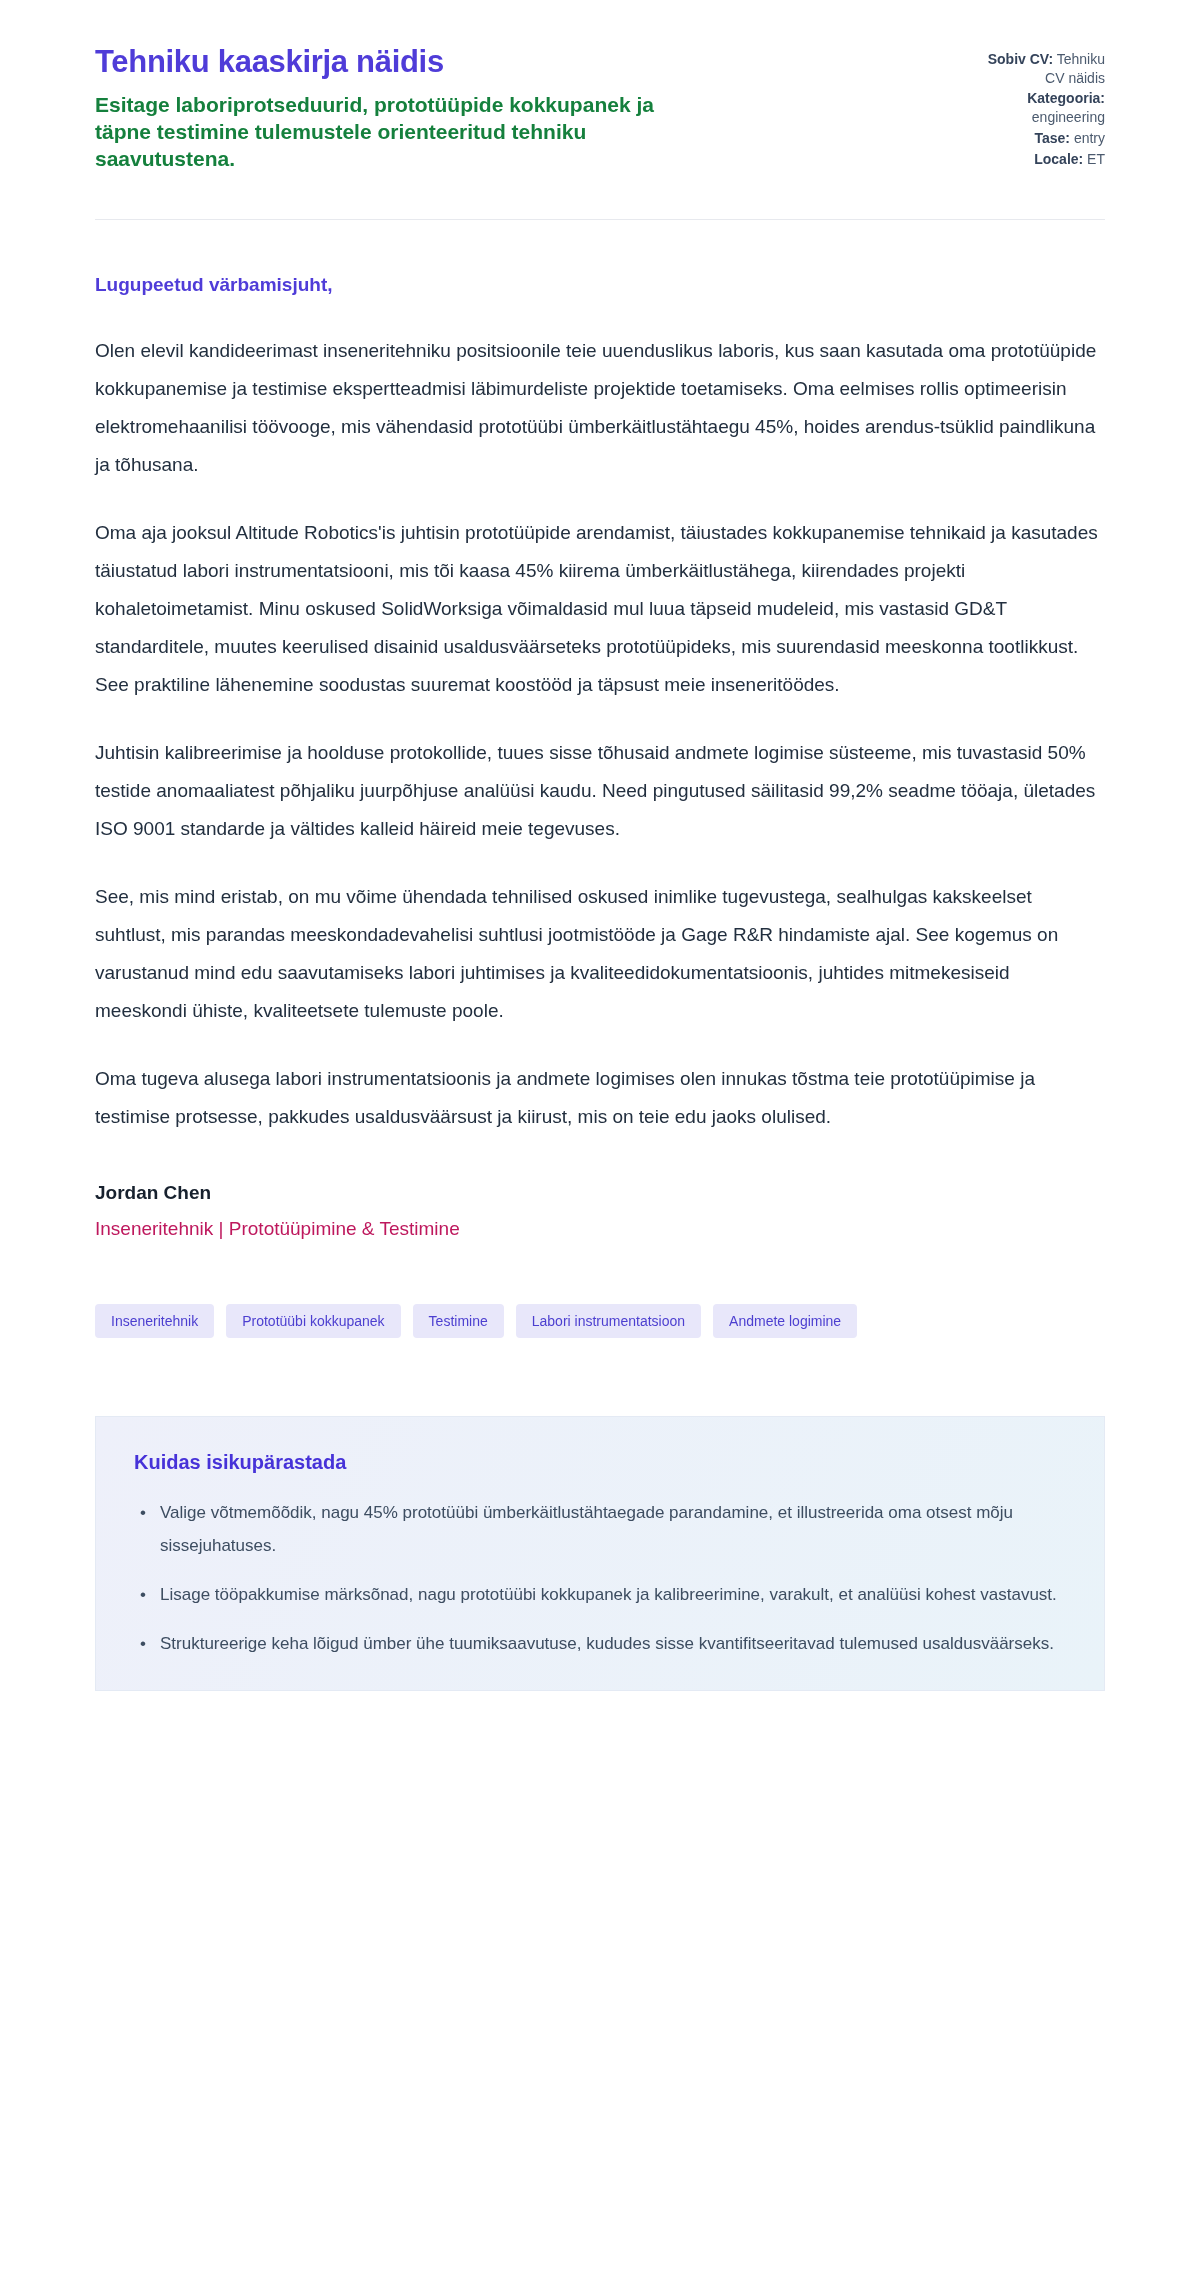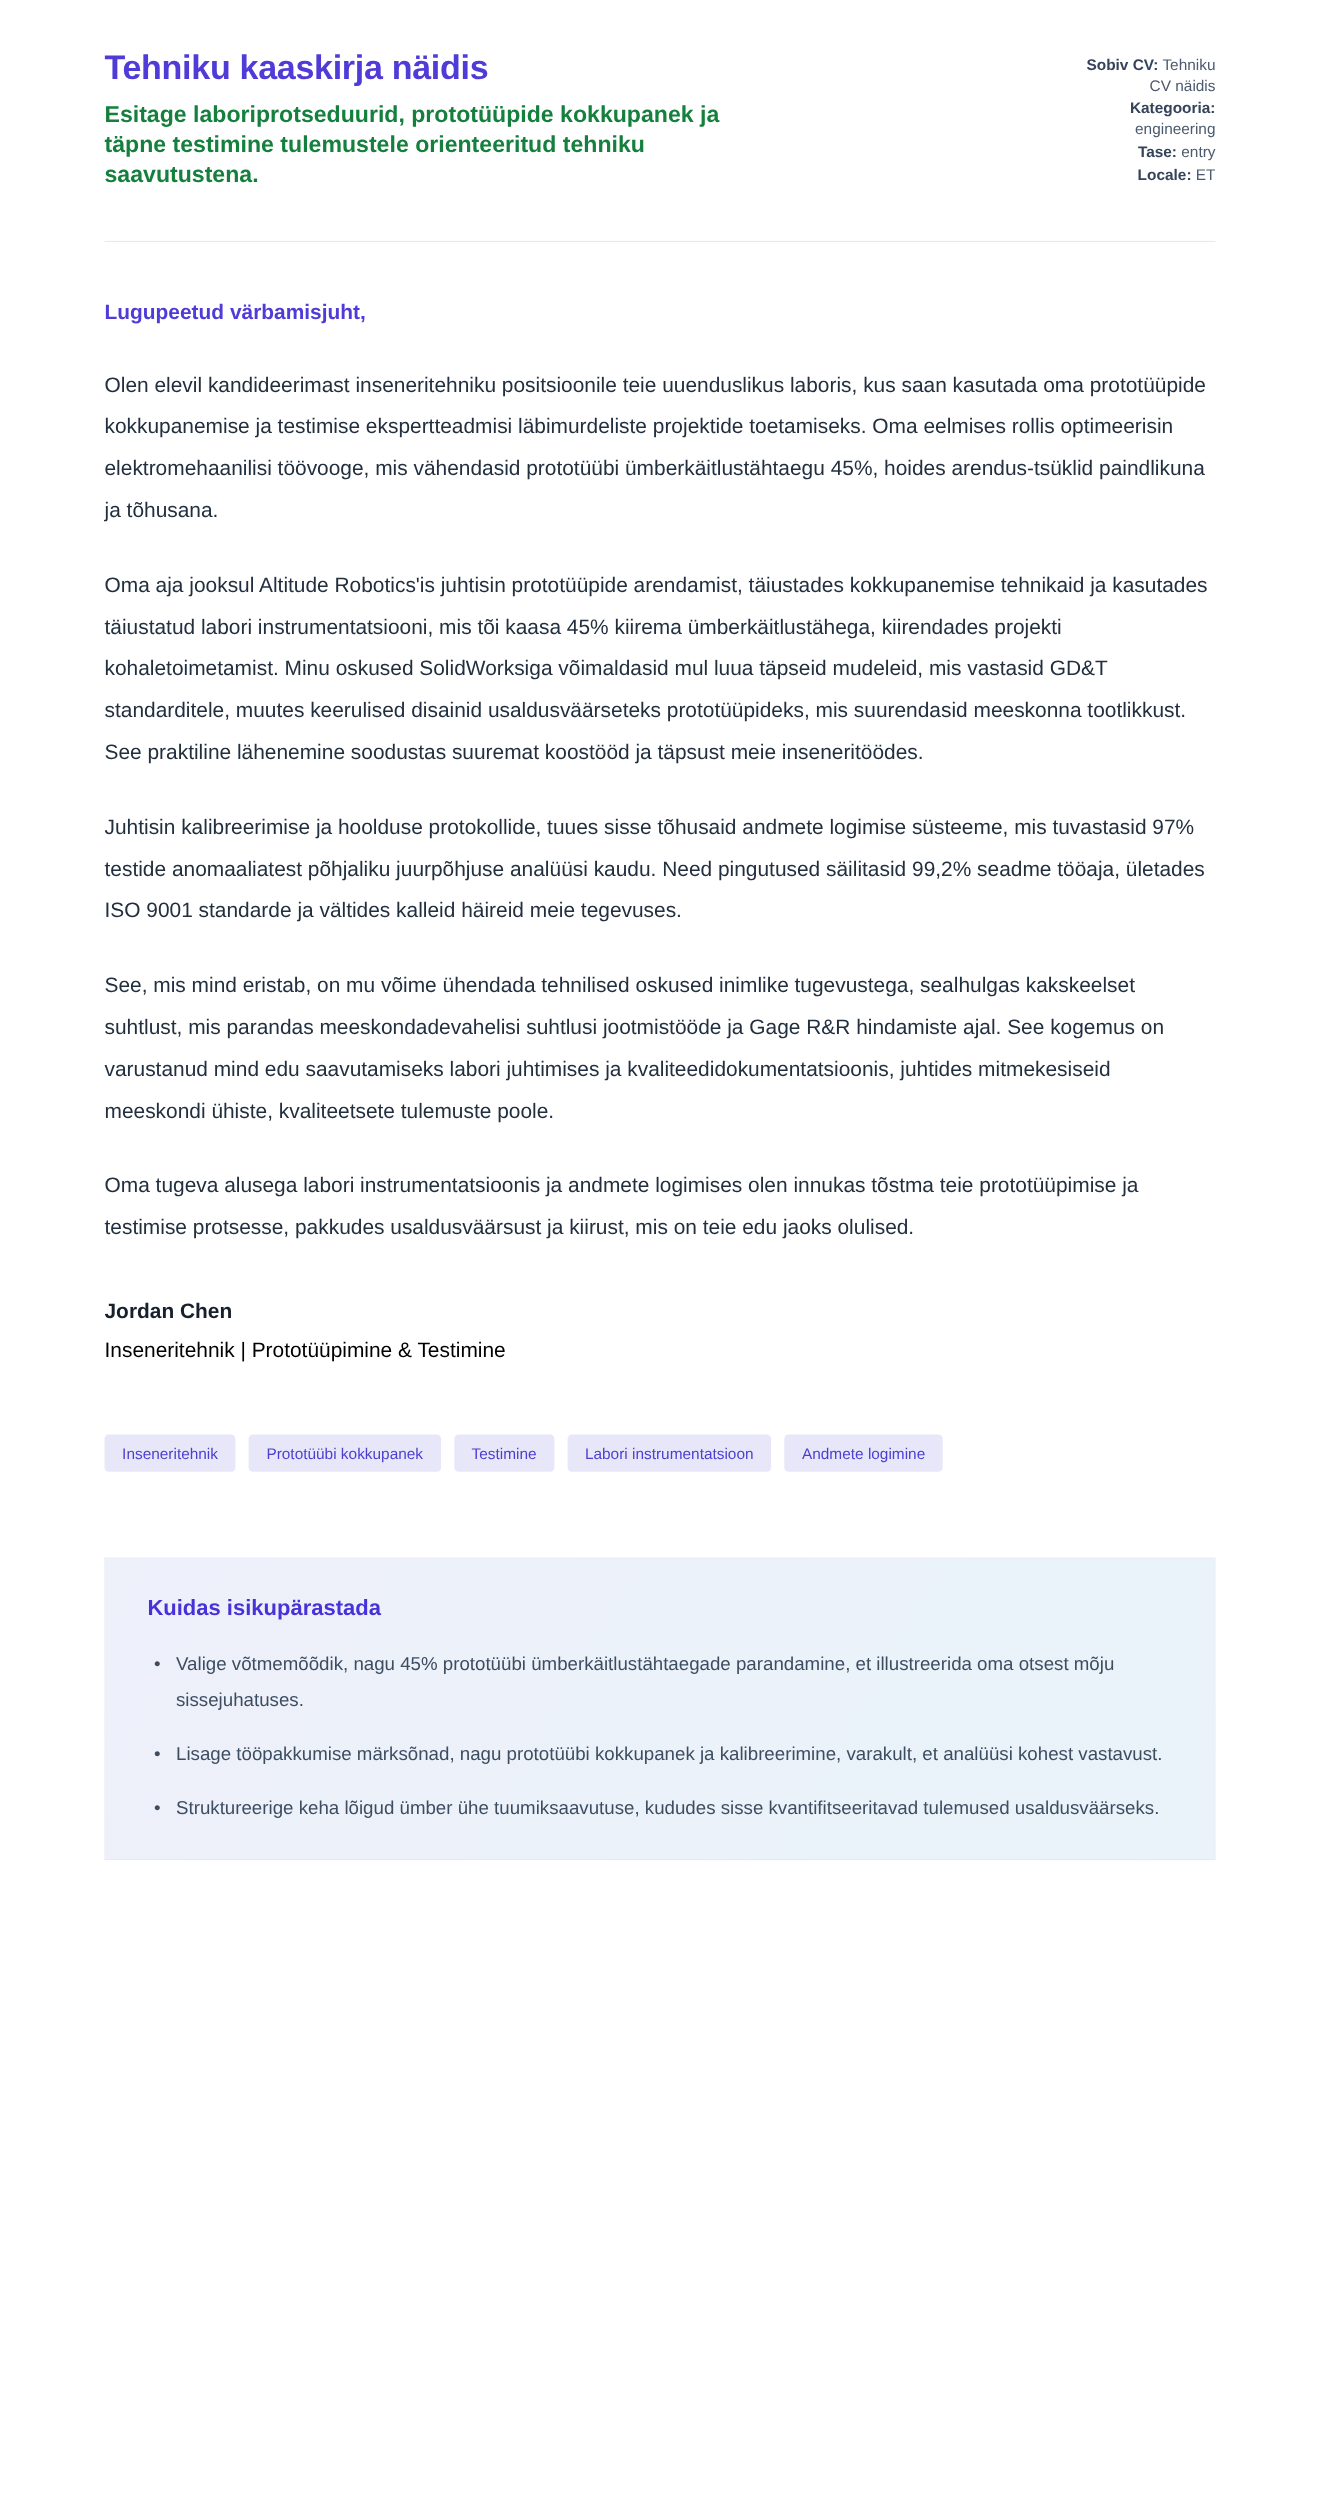--- a/index.html
+++ b/index.html
@@ -67,21 +67,21 @@
   }
   .sig-name {
     margin-top: 46px;
     font-size: 19px;
     font-weight: bold;
     color: #17212e;
   }
   .sig-title {
     margin-top: 14px;
     font-size: 19px;
-    color: #000000;
+    color: #be185d;
   }
 
   
   .tags {
     margin-top: 64px;
     display: flex;
     flex-wrap: wrap;
     gap: 12px;
   }
   .tag {
@@ -156,21 +156,21 @@
       </div>
     </aside>
   </header>
 
   <hr class="divider">
 
   <section class="letter">
     <p class="greeting">Lugupeetud värbamisjuht,</p>
     <p class="body-par">Olen elevil kandideerimast inseneritehniku positsioonile teie uuenduslikus laboris, kus saan kasutada oma prototüüpide kokkupanemise ja testimise ekspertteadmisi läbimurdeliste projektide toetamiseks. Oma eelmises rollis optimeerisin elektromehaanilisi töövooge, mis vähendasid prototüübi ümberkäitlustähtaegu 45%, hoides arendus-tsüklid paindlikuna ja tõhusana.</p>
     <p class="body-par">Oma aja jooksul Altitude Robotics'is juhtisin prototüüpide arendamist, täiustades kokkupanemise tehnikaid ja kasutades täiustatud labori instrumentatsiooni, mis tõi kaasa 45% kiirema ümberkäitlustähega, kiirendades projekti kohaletoimetamist. Minu oskused SolidWorksiga võimaldasid mul luua täpseid mudeleid, mis vastasid GD&amp;T standarditele, muutes keerulised disainid usaldusväärseteks prototüüpideks, mis suurendasid meeskonna tootlikkust. See praktiline lähenemine soodustas suuremat koostööd ja täpsust meie inseneritöödes.</p>
-    <p class="body-par">Juhtisin kalibreerimise ja hoolduse protokollide, tuues sisse tõhusaid andmete logimise süsteeme, mis tuvastasid 97% testide anomaaliatest põhjaliku juurpõhjuse analüüsi kaudu. Need pingutused säilitasid 99,2% seadme tööaja, ületades ISO 9001 standarde ja vältides kalleid häireid meie tegevuses.</p>
+    <p class="body-par">Juhtisin kalibreerimise ja hoolduse protokollide, tuues sisse tõhusaid andmete logimise süsteeme, mis tuvastasid 50% testide anomaaliatest põhjaliku juurpõhjuse analüüsi kaudu. Need pingutused säilitasid 99,2% seadme tööaja, ületades ISO 9001 standarde ja vältides kalleid häireid meie tegevuses.</p>
     <p class="body-par">See, mis mind eristab, on mu võime ühendada tehnilised oskused inimlike tugevustega, sealhulgas kakskeelset suhtlust, mis parandas meeskondadevahelisi suhtlusi jootmistööde ja Gage R&amp;R hindamiste ajal. See kogemus on varustanud mind edu saavutamiseks labori juhtimises ja kvaliteedidokumentatsioonis, juhtides mitmekesiseid meeskondi ühiste, kvaliteetsete tulemuste poole.</p>
     <p class="body-par">Oma tugeva alusega labori instrumentatsioonis ja andmete logimises olen innukas tõstma teie prototüüpimise ja testimise protsesse, pakkudes usaldusväärsust ja kiirust, mis on teie edu jaoks olulised.</p>
     <p class="sig-name">Jordan Chen</p>
     <p class="sig-title">Inseneritehnik | Prototüüpimine &amp; Testimine</p>
   </section>
 
   <div class="tags">
     <span class="tag">Inseneritehnik</span>
     <span class="tag">Prototüübi kokkupanek</span>
     <span class="tag">Testimine</span>

